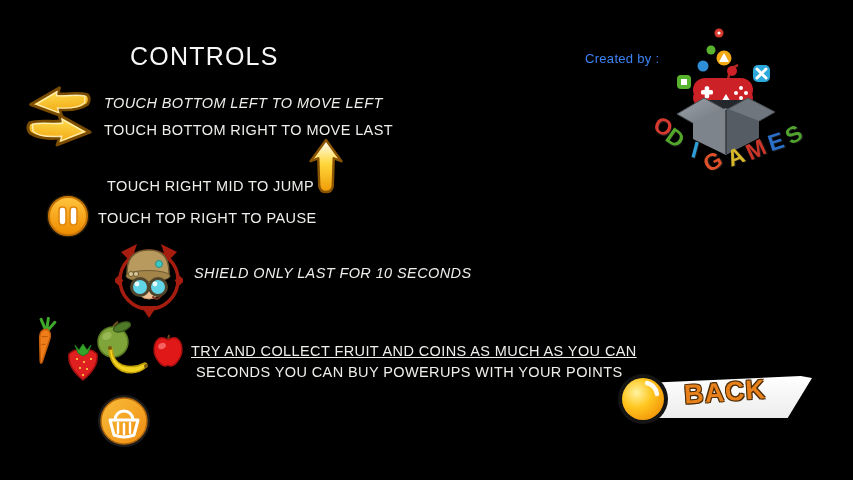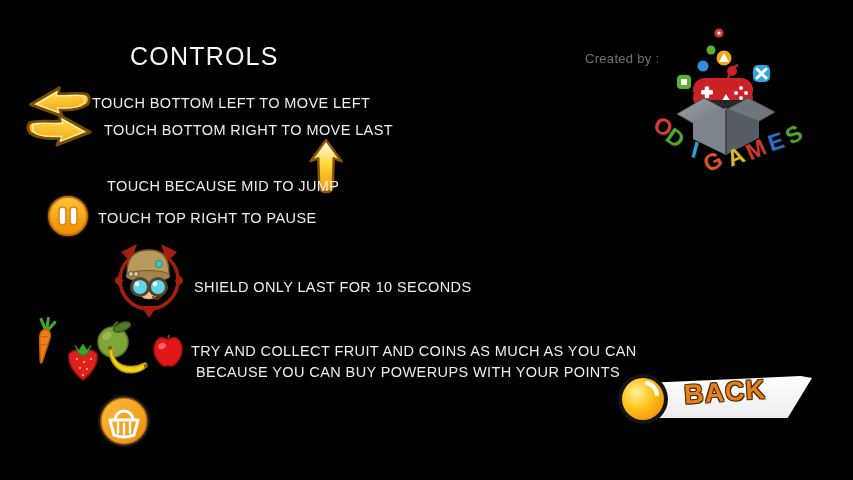--- a/index.html
+++ b/index.html
@@ -1,20 +1,20 @@
 <!DOCTYPE html>
 <html><head>
 <meta charset="utf-8">
 <style>
   html,body{margin:0;padding:0;background:#000;}
   .stage{position:relative;width:848px;height:480px;background:#000;overflow:hidden;
          font-family:"Liberation Sans",sans-serif;}
   .page-title{position:absolute;left:130px;top:42px;font-size:25px;color:#f7f7f7;
               letter-spacing:1.2px;font-weight:500;}
-  .credit{position:absolute;left:585px;top:51px;font-size:13px;color:#737373;letter-spacing:.3px;}
+  .credit{position:absolute;left:585px;top:51px;font-size:13px;color:#3b82f6;letter-spacing:.3px;}
   .row-text{position:absolute;color:#efeeea;font-size:14.5px;letter-spacing:.4px;white-space:nowrap;}
   .icon{position:absolute;}
   
   .back-button{position:absolute;left:610px;top:368px;width:210px;height:60px;cursor:pointer;}
   .back-banner{position:absolute;left:40px;top:8px;width:162px;height:42px;
                background:linear-gradient(180deg,#ffffff 0%,#ececec 100%);
                clip-path:polygon(0 16%,93% 0,100% 5%,85% 100%,0 100%);}
   .back-label{position:absolute;left:74px;top:9px;font-size:27px;font-weight:bold;color:#e8811c;
               transform:rotate(-4deg);letter-spacing:1px;
               text-shadow:-1px -1px 0 #4a2c08,1px -1px 0 #4a2c08,-1px 1px 0 #4a2c08,1px 1px 0 #4a2c08;}
@@ -225,27 +225,27 @@
           </linearGradient>
         </defs>
       <circle cx="27" cy="27" r="26" fill="#1c1c1c"></circle>
       <circle cx="27" cy="27" r="23" fill="url(#gB)" stroke="#b5690a" stroke-width="1.5"></circle>
       <path d="M18,26 A9,9 0 0 1 36,26" fill="none" stroke="#fff" stroke-width="3" stroke-linecap="round"></path>
       <path d="M13,26 L41,26 L37,41 Q27,45 17,41 Z" fill="none" stroke="#fff" stroke-width="3" stroke-linejoin="round"></path>
       <path d="M21,29 L21,39 M27,30 L27,40 M33,29 L33,39" stroke="#fff" stroke-width="2.4" stroke-linecap="round"></path>
     </svg>
   </div>
 
-  <div class="row-text" style="left:92px;top:95px;">TOUCH BOTTOM LEFT TO MOVE LEFT</div>
+  <div class="row-text" style="left:104px;top:95px;font-style:italic;">TOUCH BOTTOM LEFT TO MOVE LEFT</div>
   <div class="row-text" style="left:104px;top:122px;">TOUCH BOTTOM RIGHT TO MOVE LAST</div>
-  <div class="row-text" style="left:107px;top:178px;">TOUCH BECAUSE MID TO JUMP</div>
+  <div class="row-text" style="left:107px;top:178px;">TOUCH RIGHT MID TO JUMP</div>
   <div class="row-text" style="left:98px;top:210px;">TOUCH TOP RIGHT TO PAUSE</div>
-  <div class="row-text" style="left:194px;top:279px;">SHIELD ONLY LAST FOR 10 SECONDS</div>
-  <div class="row-text" style="left:191px;top:343px;">TRY AND COLLECT FRUIT AND COINS AS MUCH AS YOU CAN</div>
-  <div class="row-text" style="left:196px;top:364px;">BECAUSE YOU CAN BUY POWERUPS WITH YOUR POINTS</div>
+  <div class="row-text" style="left:194px;top:265px;font-style:italic;">SHIELD ONLY LAST FOR 10 SECONDS</div>
+  <div class="row-text" style="left:191px;top:343px;text-decoration:underline;">TRY AND COLLECT FRUIT AND COINS AS MUCH AS YOU CAN</div>
+  <div class="row-text" style="left:196px;top:364px;">SECONDS YOU CAN BUY POWERUPS WITH YOUR POINTS</div>
 
   <div class="back-button">
     <div class="back-banner"></div>
     <span class="back-label">BACK</span>
     <div class="back-ball">
       <svg width="54" height="54" viewBox="0 0 54 54">
         <defs>
             <radialGradient id="gC" cx=".35" cy=".35" r=".8">
           <stop offset="0" stop-color="#fff3a0"></stop>
               <stop offset=".45" stop-color="#ffc61e"></stop>

